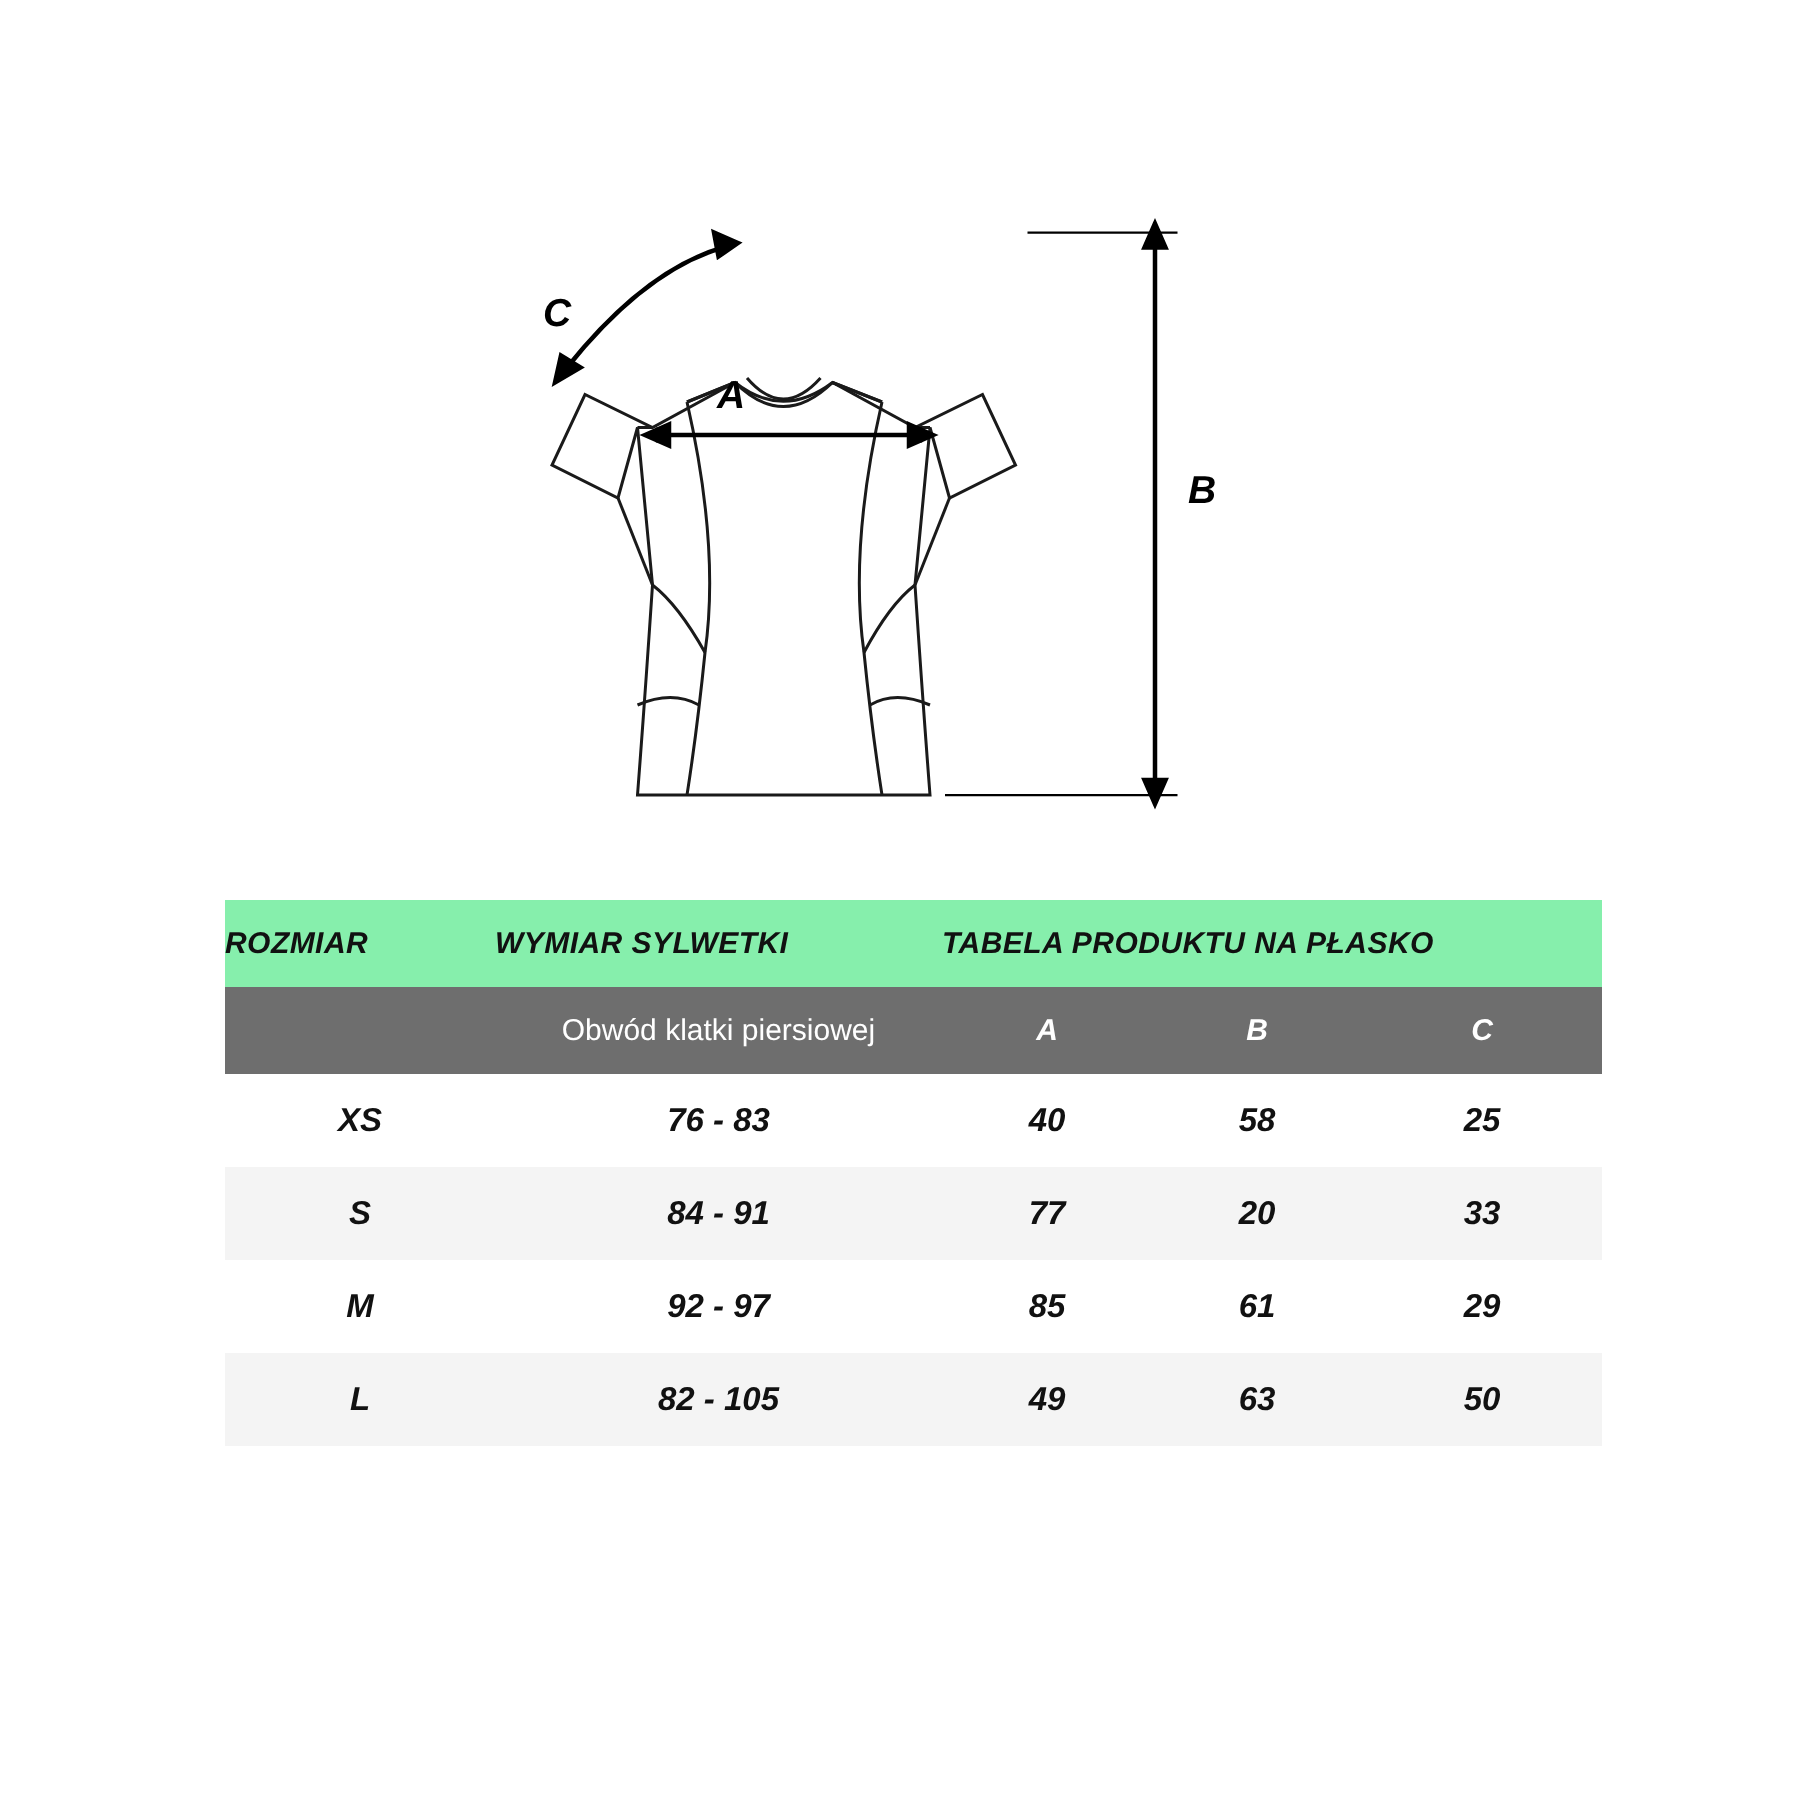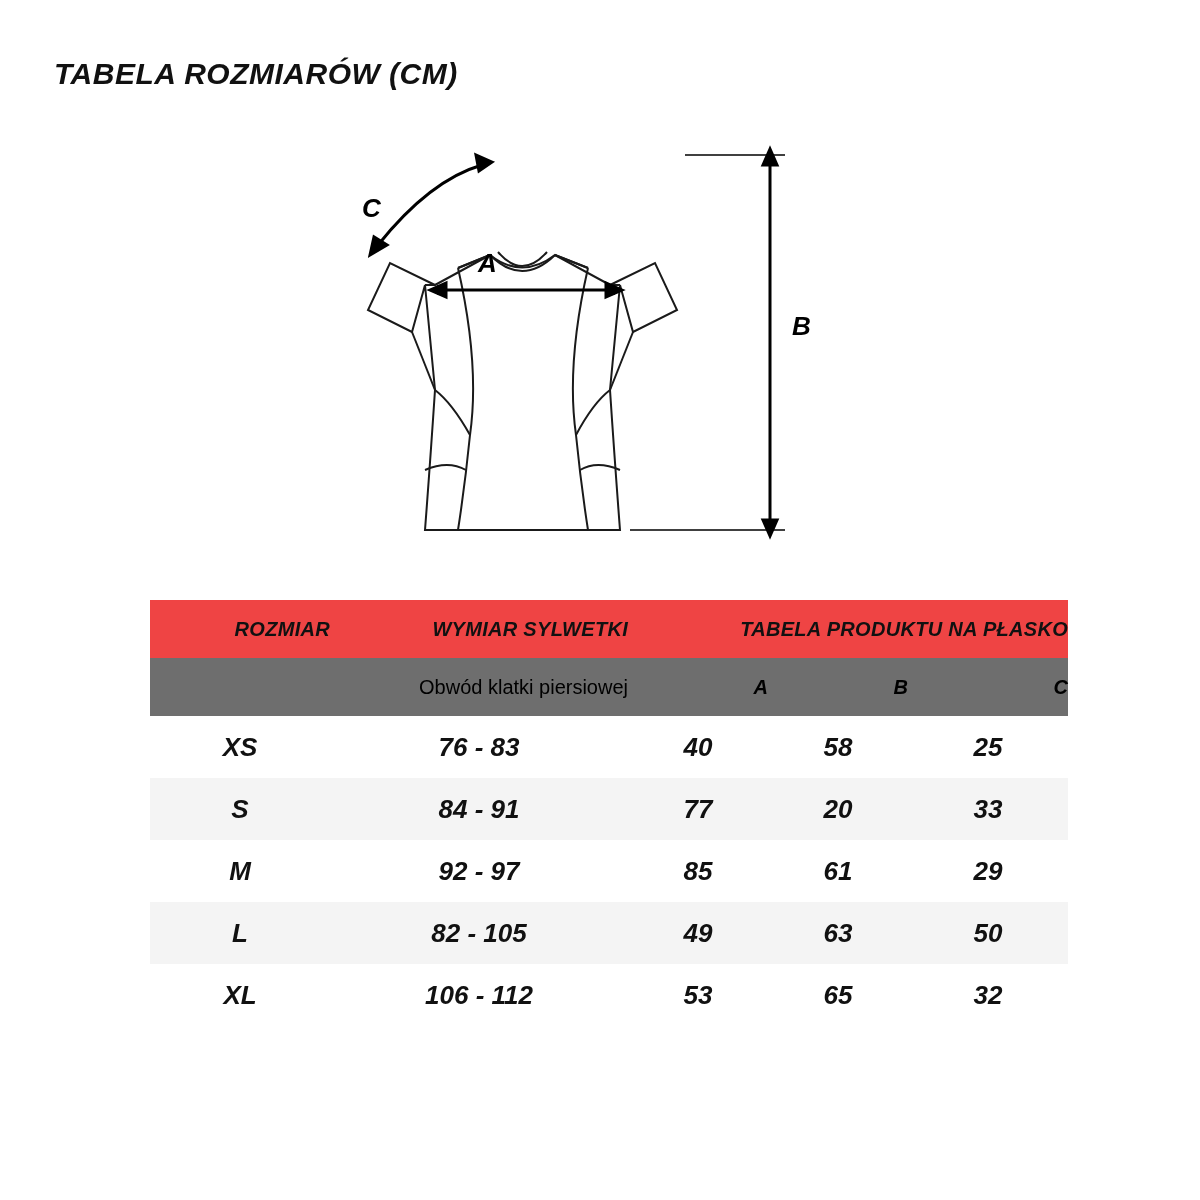--- a/index.html
+++ b/index.html
@@ -49,52 +49,52 @@
     table-layout: fixed;
   }
   table.size-table td, table.size-table th {
     padding: 0;
     margin: 0;
   }
   .grouphead td {
     font-size: 20px;
     font-weight: bold;
     font-style: italic;
-    text-align: right;
+    text-align: left;
     color: #111111;
     height: 58px;
     vertical-align: middle;
-    background: #ef4444;
+    background: #86efac;
     letter-spacing: 0.3px;
   }
   .subhead td {
     background: #6e6e6e;
-    color: #000000;
+    color: #ffffff;
     height: 58px;
     vertical-align: middle;
-    text-align: right;
+    text-align: center;
     font-size: 20px;
   }
   .subhead td.blank {
     background: #6e6e6e;
   }
   .subhead td.abc {
     font-style: italic;
     font-weight: bold;
     font-size: 20px;
   }
   .subhead td.desc {
     font-weight: normal;
     font-size: 20px;
   }
   tbody tr td {
     height: 62px;
     vertical-align: middle;
     text-align: center;
-    font-size: 26px;
+    font-size: 22px;
     font-style: italic;
     font-weight: bold;
     color: #111111;
     background: #ffffff;
   }
   tbody tr.alt td {
     background: #f4f4f4;
   }
   .col-size { width: 180px; }
   .col-chest { width: 298px; }
@@ -102,21 +102,20 @@
   .col-b { width: 140px; }
   .col-c { width: 160px; }
 
   .diagram svg { display: block; }
 </style>
 </head>
 <body>
 
 <div class="page">
 
-  <div class="title">TABELA ROZMIARÓW (CM)</div>
 
   <div class="diagram">
     <svg width="540" height="420" viewBox="0 0 540 420" xmlns="http://www.w3.org/2000/svg">
       <g fill="none" stroke="#1a1a1a" stroke-width="2">
 
         <path d="M160 120 L105 150 L 60 128 L 38 175 L 82 197 L 95 150 L 105 255 Q 100 330 95 395 L 290 395 Q 285 330 280 255 L 290 150 L 303 197 L 347 175 L 325 128 L 280 150 L 225 120 Q 192 145 160 120 Z"></path>
 
         <path d="M160 120 Q 192 152 225 120"></path>
         <path d="M168 117 Q 192 145 217 117"></path>
 
@@ -210,24 +209,17 @@
           <td>61</td>
           <td>29</td>
         </tr>
         <tr class="alt">
           <td>L</td>
           <td>82 - 105</td>
           <td>49</td>
           <td>63</td>
           <td>50</td>
         </tr>
-        <tr>
-          <td>XL</td>
-          <td>106 - 112</td>
-          <td>53</td>
-          <td>65</td>
-          <td>32</td>
-        </tr>
       </tbody>
     </table>
   </div>
 
 </div>
 
 </body></html>

